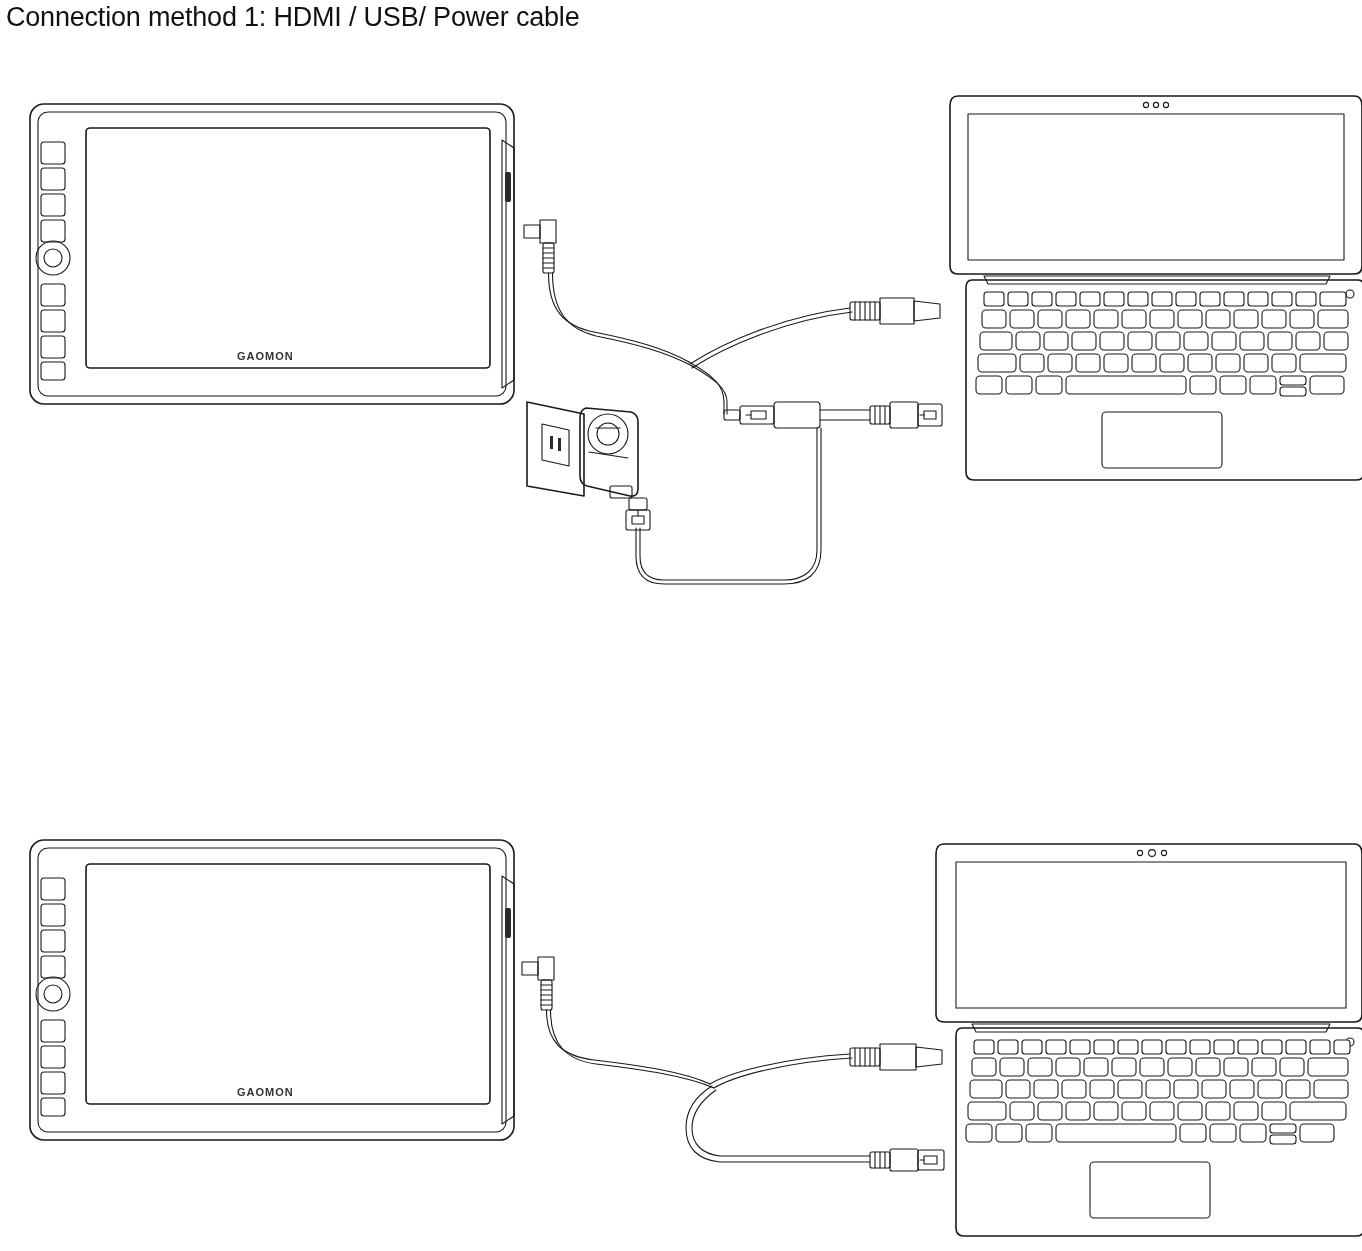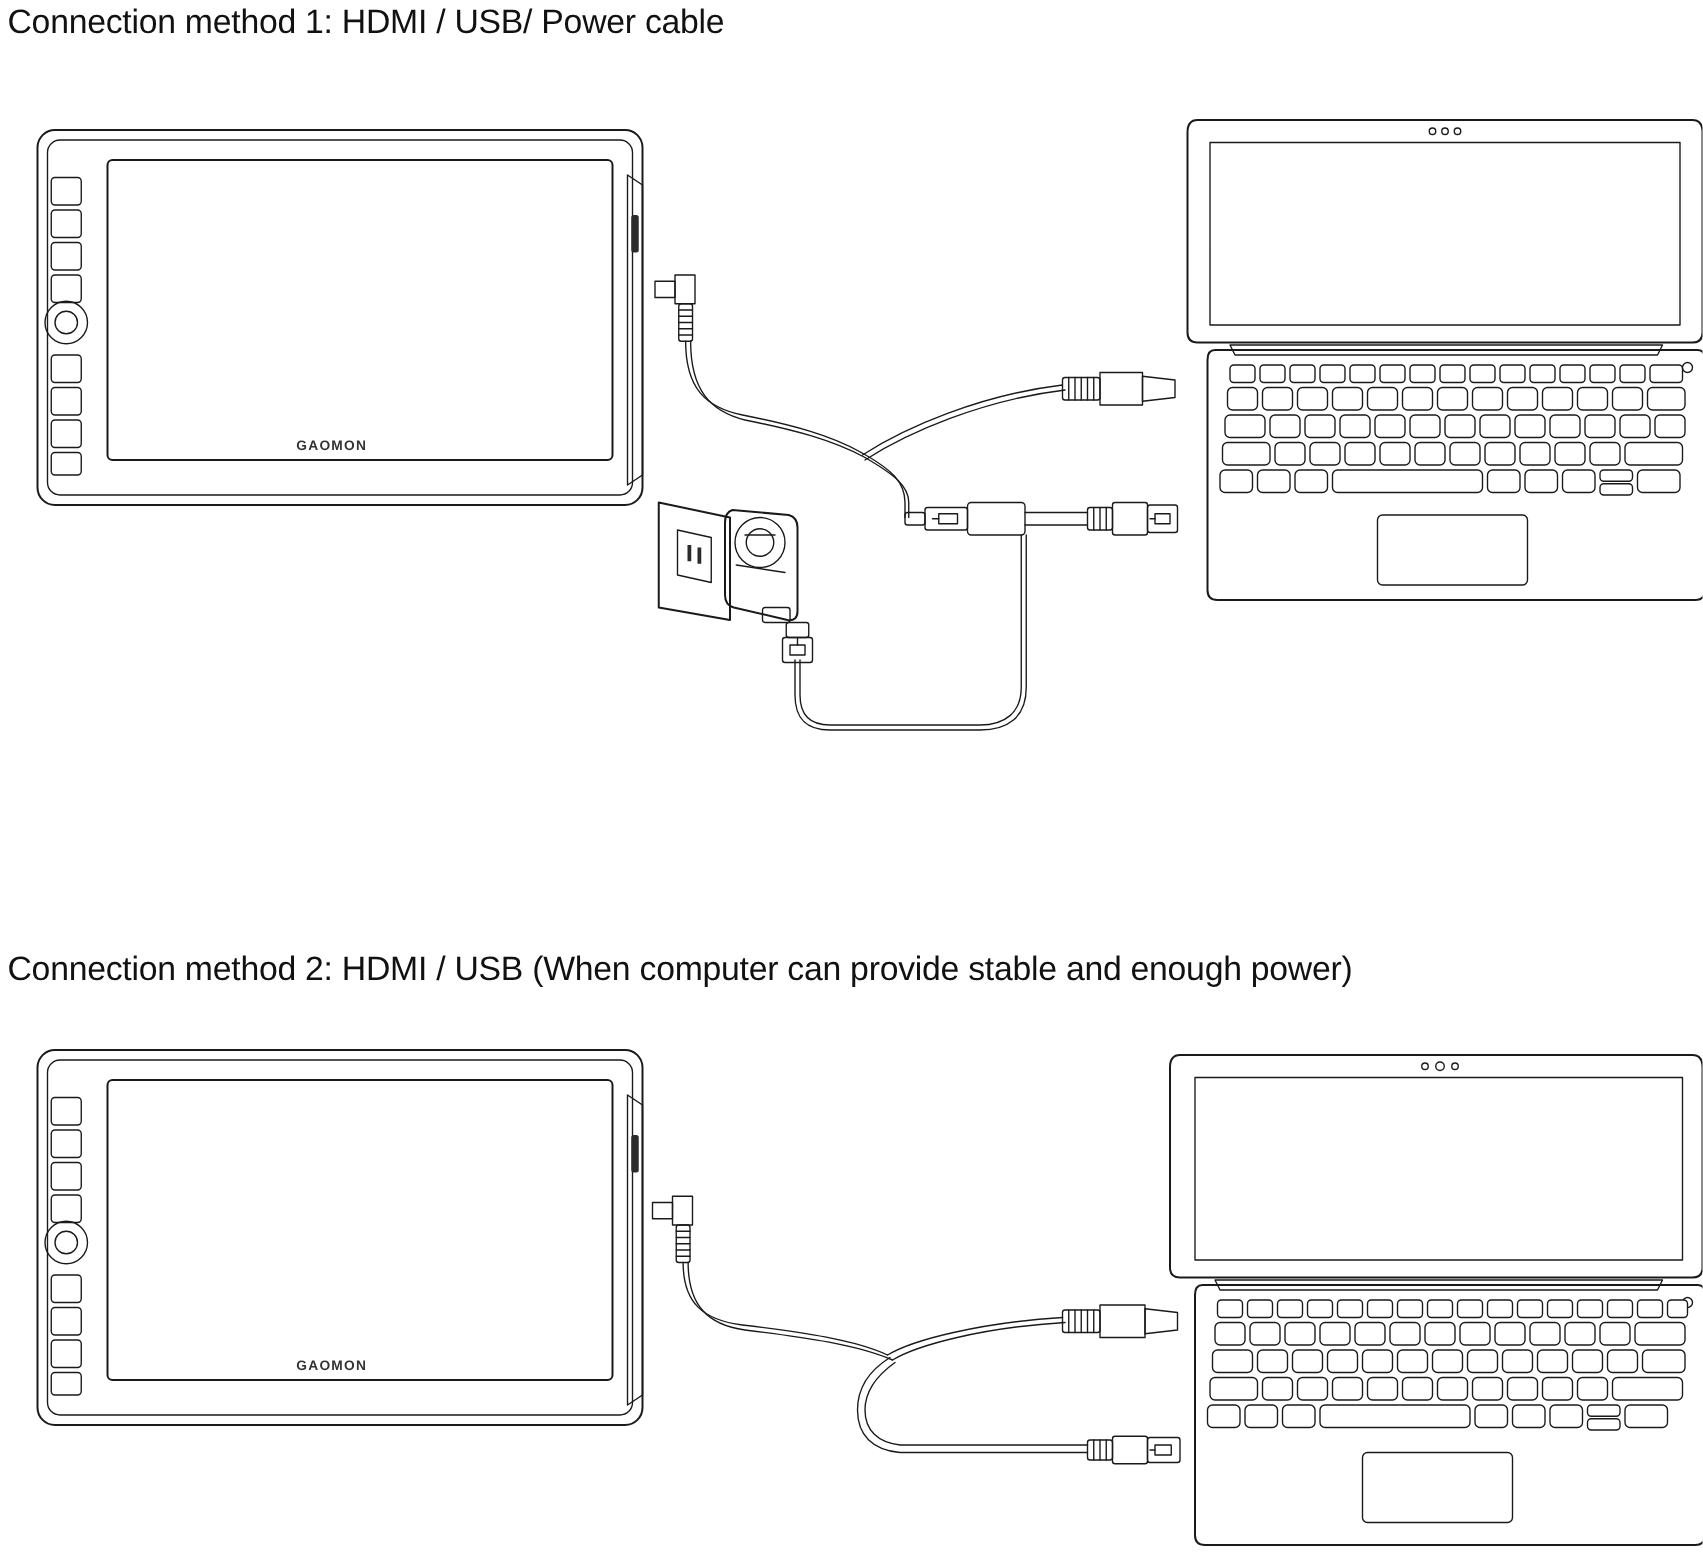--- a/index.html
+++ b/index.html
@@ -250,21 +250,20 @@
         <g>
           <rect class="ln-thin" x="605" y="418" width="18" height="12" rx="2" fill="#fff"></rect>
           <rect class="ln-thin" x="602" y="430" width="24" height="20" rx="2" fill="#fff"></rect>
           <path class="ln-thin" d="M608 436 L620 436 L620 444 L608 444 Z" fill="#fff"></path>
           <path class="ln-thin" d="M614 436 L614 430"></path>
         </g>
       </g>
     </svg>
   </div>
 
-  <div class="heading" id="heading-2">Connection method  2: HDMI / USB (When computer can provide stable and enough power)</div>
 
   <div class="diagram" id="diagram-2">
     <svg width="1362" height="423" viewBox="0 0 1362 423" xmlns="http://www.w3.org/2000/svg">
 
       <g>
         <rect class="ln" x="6" y="12" width="484" height="300" rx="14" ry="14" fill="#fff"></rect>
         <rect class="ln-thin" x="14" y="20" width="468" height="284" rx="10" ry="10" fill="none"></rect>
         <rect class="ln" x="62" y="36" width="404" height="240" rx="4" ry="4" fill="#fff"></rect>
         <rect class="ln-thin" x="17" y="50" width="24" height="22" rx="3" fill="#fff"></rect>
         <rect class="ln-thin" x="17" y="76" width="24" height="22" rx="3" fill="#fff"></rect>

